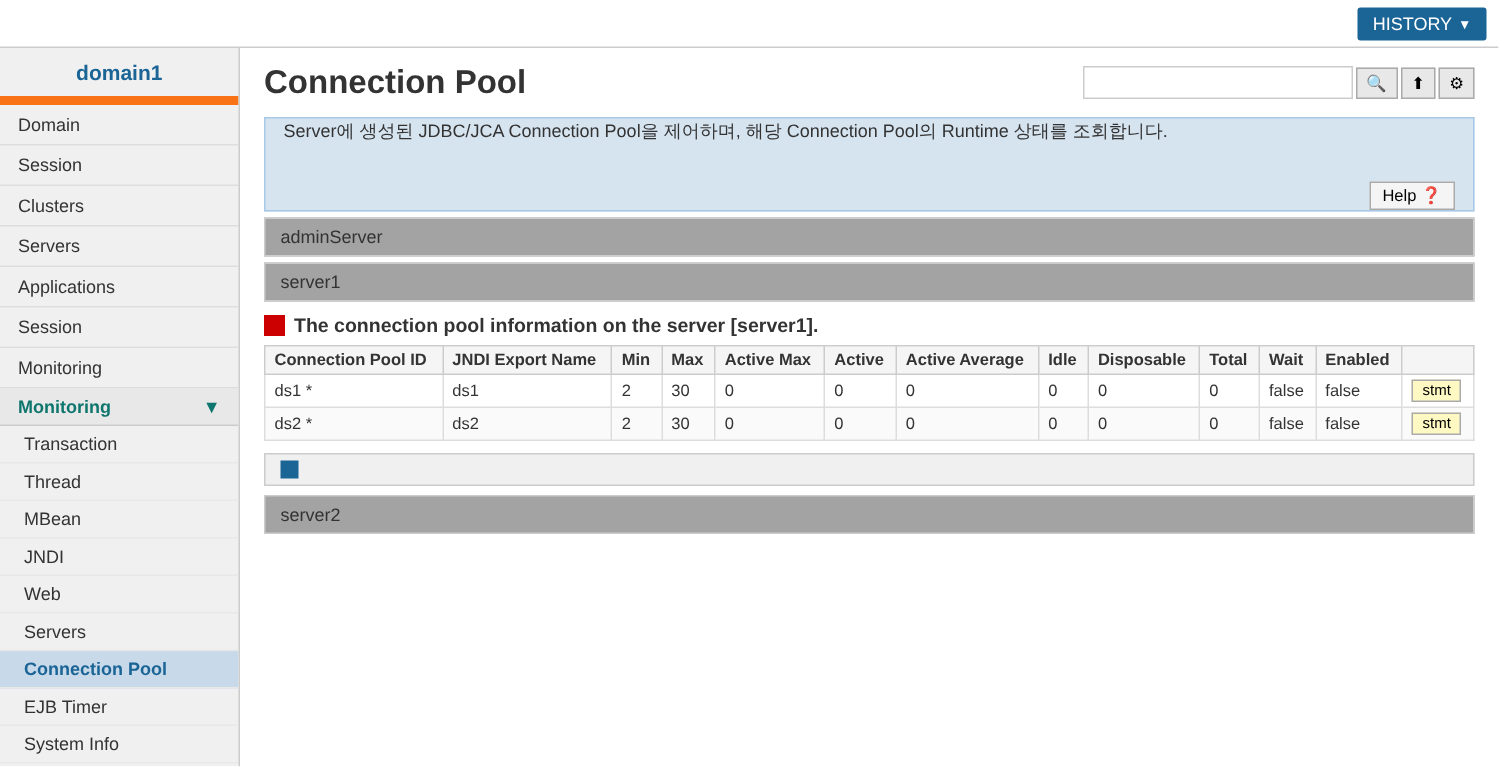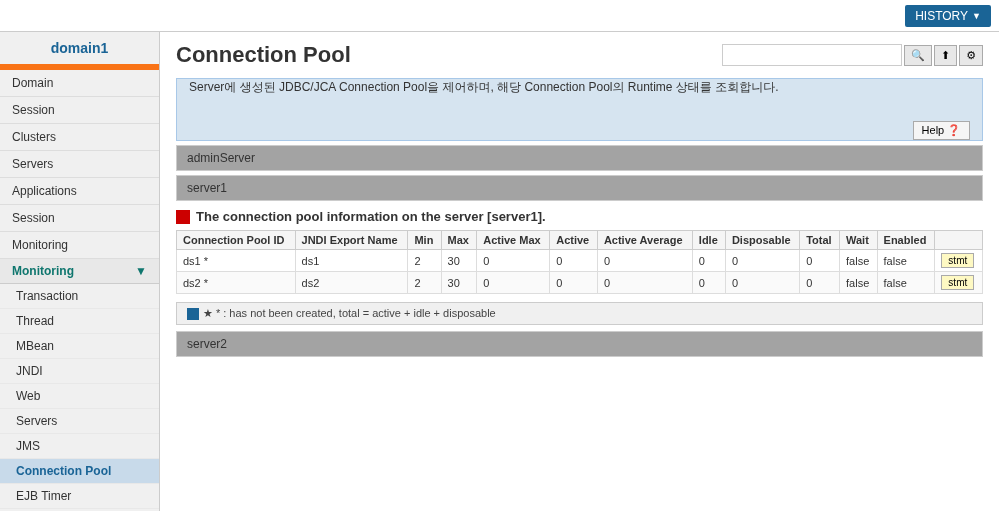--- a/index.html
+++ b/index.html
@@ -245,21 +245,20 @@
       <span>Monitoring</span>
       <span>▼</span>
     </div>
 
     <div class="sidebar-sub">Transaction</div>
     <div class="sidebar-sub">Thread</div>
     <div class="sidebar-sub">MBean</div>
     <div class="sidebar-sub">JNDI</div>
     <div class="sidebar-sub">Web</div>
     <div class="sidebar-sub">Servers</div>
-    <div class="sidebar-sub">JMS</div>
     <div class="sidebar-sub active">Connection Pool</div>
     <div class="sidebar-sub">EJB Timer</div>
     <div class="sidebar-sub">System Info</div>
   </div>
 
   <div class="main">
 
     <div class="main-header">
       <h1 class="main-title">Connection Pool</h1>
       <div class="search-bar">
@@ -331,19 +330,18 @@
       <td>false</td>
       <td>false</td>
       <td><button class="stmt-btn">stmt</button></td>
     </tr>
           </tbody>
       </table>
     </div>
 
     <div class="note-box">
       <span class="note-icon"></span>
-      <span>★ * : has not been created, total = active + idle + disposable</span>
     </div>
 
     <div class="server-row">server2</div>
 
   </div>
 </div>
 
 </body></html>

